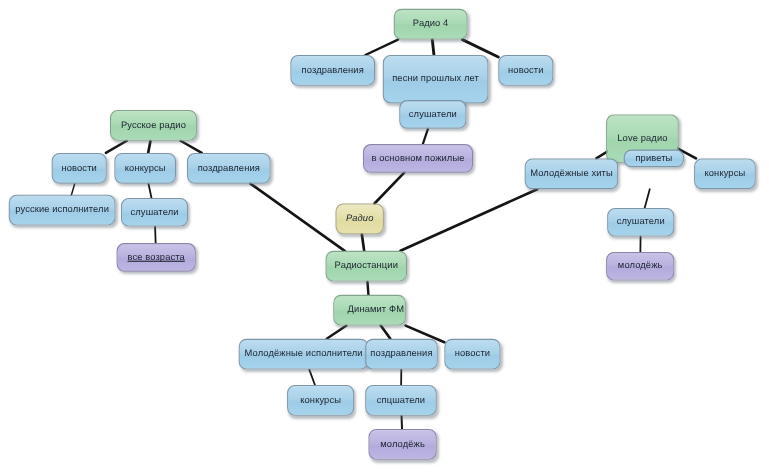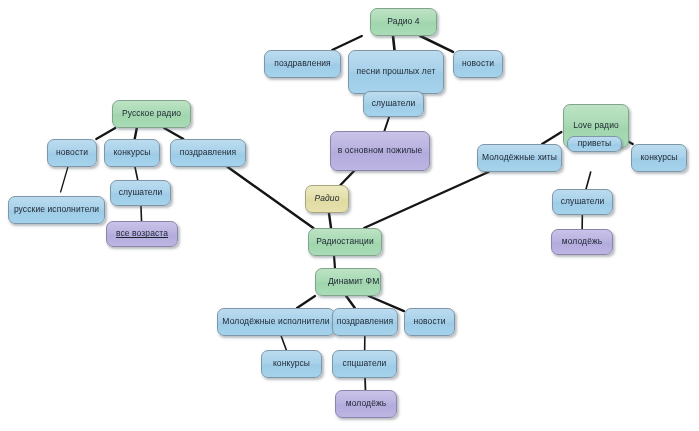--- a/index.html
+++ b/index.html
@@ -42,21 +42,20 @@
     z-index: 5;
     white-space: nowrap;
   }
   .node.blue {
     background: linear-gradient(180deg, #bcdcef 0%, #a9d2ea 45%, #9ecbe6 55%, #a6d3ec 100%);
     border-color: #7d96a8;
   }
   .node.green {
     background: linear-gradient(180deg, #bde3c4 0%, #a9dab4 45%, #a0d5ad 55%, #a9dcb7 100%);
     border-color: #82a48c;
-    margin-left: 12px;
   }
   .node.purple {
     background: linear-gradient(180deg, #c9c3e8 0%, #bab3e0 45%, #b3abdc 55%, #bdb5e2 100%);
     border-color: #8a85ab;
   }
   .node.yellow {
     background: linear-gradient(180deg, #ece9c0 0%, #e4e0ab 45%, #e0dba2 55%, #e7e2ae 100%);
     border-color: #a7a47e;
     font-style: italic;
   }
@@ -107,36 +106,36 @@
       </div>
       <div class="node blue" style="left: 348px; top: 50px; width: 96px; height: 44px;">
         <span class="label">песни прошлых лет</span>
       </div>
       <div class="node blue" style="left: 453px; top: 50px; width: 50px; height: 28px;">
         <span class="label">новости</span>
       </div>
       <div class="node blue" style="left: 363px; top: 91px; width: 61px; height: 26px;">
         <span class="label">слушатели</span>
       </div>
-      <div class="node purple" style="left: 330px; top: 131px; width: 100px; height: 40px; text-align: center;">
+      <div class="node purple" style="left: 330px; top: 131px; width: 100px; height: 26px; text-align: center;">
         <span class="label">в основном пожилые</span>
       </div>
       <div class="node green" style="left: 100px; top: 100px; width: 79px; height: 28px;">
         <span class="label">Русское радио</span>
       </div>
       <div class="node blue" style="left: 47px; top: 139px; width: 50px; height: 28px;">
         <span class="label">новости</span>
       </div>
       <div class="node blue" style="left: 104px; top: 139px; width: 56px; height: 28px;">
         <span class="label">конкурсы</span>
       </div>
       <div class="node blue" style="left: 170px; top: 139px; width: 76px; height: 28px;">
         <span class="label">поздравления</span>
       </div>
-      <div class="node blue" style="left: 8px; top: 196px; width: 97px; height: 28px; text-align: center;">
+      <div class="node blue" style="left: 8px; top: 177px; width: 97px; height: 28px; text-align: center;">
         <span class="label">русские исполнители</span>
       </div>
       <div class="node blue" style="left: 110px; top: 180px; width: 61px; height: 26px;">
         <span class="label">слушатели</span>
       </div>
       <div class="node purple" style="left: 106px; top: 221px; width: 72px; height: 26px; text-decoration: underline;">
         <span class="label">все возраста</span>
       </div>
       <div class="node green" style="left: 551px; top: 104px; width: 66px; height: 44px;">
         <span class="label">Love радио</span>

